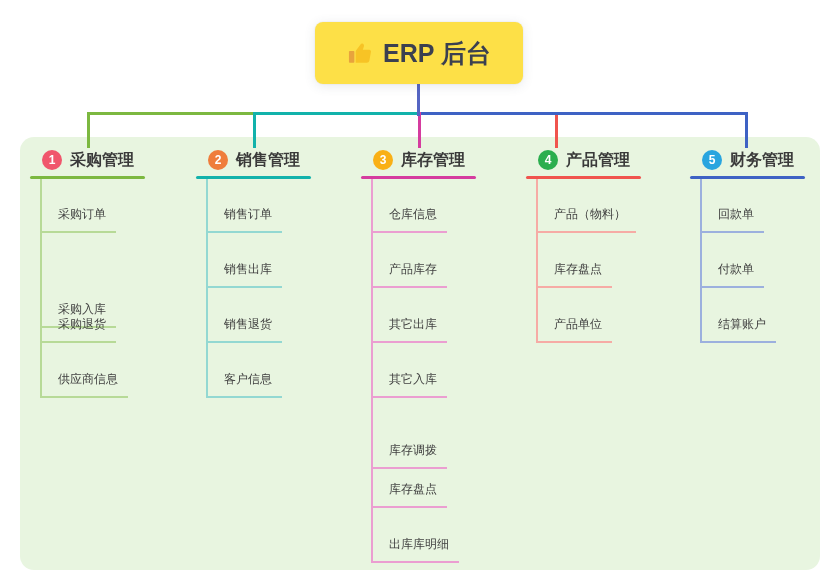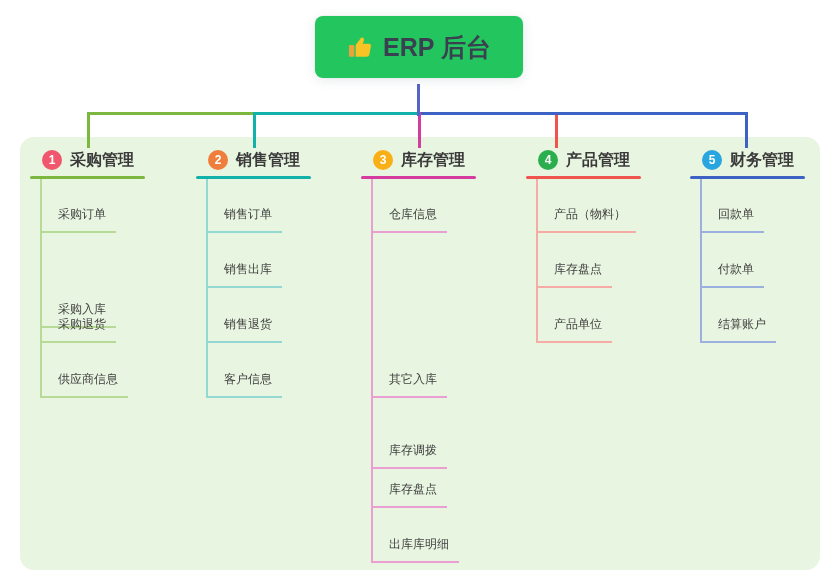--- a/index.html
+++ b/index.html
@@ -1,22 +1,22 @@
 <!DOCTYPE html>
 <html><head>
 <meta charset="utf-8">
 <style>
   html,body{margin:0;padding:0;background:#ffffff;}
   body{width:839px;height:588px;position:relative;overflow:hidden;
        font-family:"Liberation Sans","DejaVu Sans",sans-serif;}
   #canvas{position:absolute;inset:0;width:839px;height:588px;}
   .panel{position:absolute;left:20px;top:137px;width:800px;height:433px;
          border-radius:14px;}
-  .root-node{position:absolute;left:315px;top:16px;width:208px;height:62px;
-        background:#22c55e;border-radius:8px;
+  .root-node{position:absolute;left:315px;top:22px;width:208px;height:62px;
+        background:#fde047;border-radius:8px;
         box-shadow:0 2px 12px rgba(60,70,90,.12), 0 0 0 1px rgba(60,70,90,.03);
         display:flex;align-items:center;justify-content:center;gap:10px;
         font-size:25px;font-weight:600;color:#3b4050;z-index:5;}
   .seg{position:absolute;height:3px;}
   .vseg{position:absolute;width:3px;}
   .branch-label{position:absolute;top:148px;height:24px;display:flex;
         align-items:center;gap:8px;padding-left:12px;z-index:4;
         font-size:16px;font-weight:600;color:#3a3a3a;white-space:nowrap;}
   .badge{width:20px;height:20px;border-radius:50%;display:flex;align-items:center;
         justify-content:center;color:#fff;font-size:12px;font-weight:700;flex:0 0 auto;}
@@ -70,20 +70,22 @@
     <div class="child-node" style="left: 206px; top: 259px; border-bottom-color: rgb(147, 216, 210);">销售出库</div>
     <div class="child-node" style="left: 206px; top: 314px; border-bottom-color: rgb(147, 216, 210);">销售退货</div>
     <div class="child-node" style="left: 206px; top: 369px; border-bottom-color: rgb(147, 216, 210);">客户信息</div>
     <div class="branch-label" style="left: 361px;">
       <span class="badge" style="background: rgb(249, 176, 22);">3</span>
       <span>库存管理</span>
     </div>
     <div class="underline" style="left: 361px; background: rgb(213, 60, 159);"></div>
     <div class="childline" style="left: 371px; height: 383px; background: rgb(235, 158, 209);"></div>
     <div class="child-node" style="left: 371px; top: 204px; border-bottom-color: rgb(235, 158, 209);">仓库信息</div>
+    <div class="child-node" style="left: 371px; top: 259px; border-bottom-color: rgb(235, 158, 209);">产品库存</div>
+    <div class="child-node" style="left: 371px; top: 314px; border-bottom-color: rgb(235, 158, 209);">其它出库</div>
     <div class="child-node" style="left: 371px; top: 369px; border-bottom-color: rgb(235, 158, 209);">其它入库</div>
     <div class="child-node" style="left: 371px; top: 440px; border-bottom-color: rgb(235, 158, 209);">库存调拨</div>
     <div class="child-node" style="left: 371px; top: 479px; border-bottom-color: rgb(235, 158, 209);">库存盘点</div>
     <div class="child-node" style="left: 371px; top: 534px; border-bottom-color: rgb(235, 158, 209);">出库库明细</div>
     <div class="branch-label" style="left: 526px;">
       <span class="badge" style="background: rgb(43, 174, 78);">4</span>
       <span>产品管理</span>
     </div>
     <div class="underline" style="left: 526px; background: rgb(240, 84, 78);"></div>
     <div class="childline" style="left: 536px; height: 163px; background: rgb(246, 171, 165);"></div>

